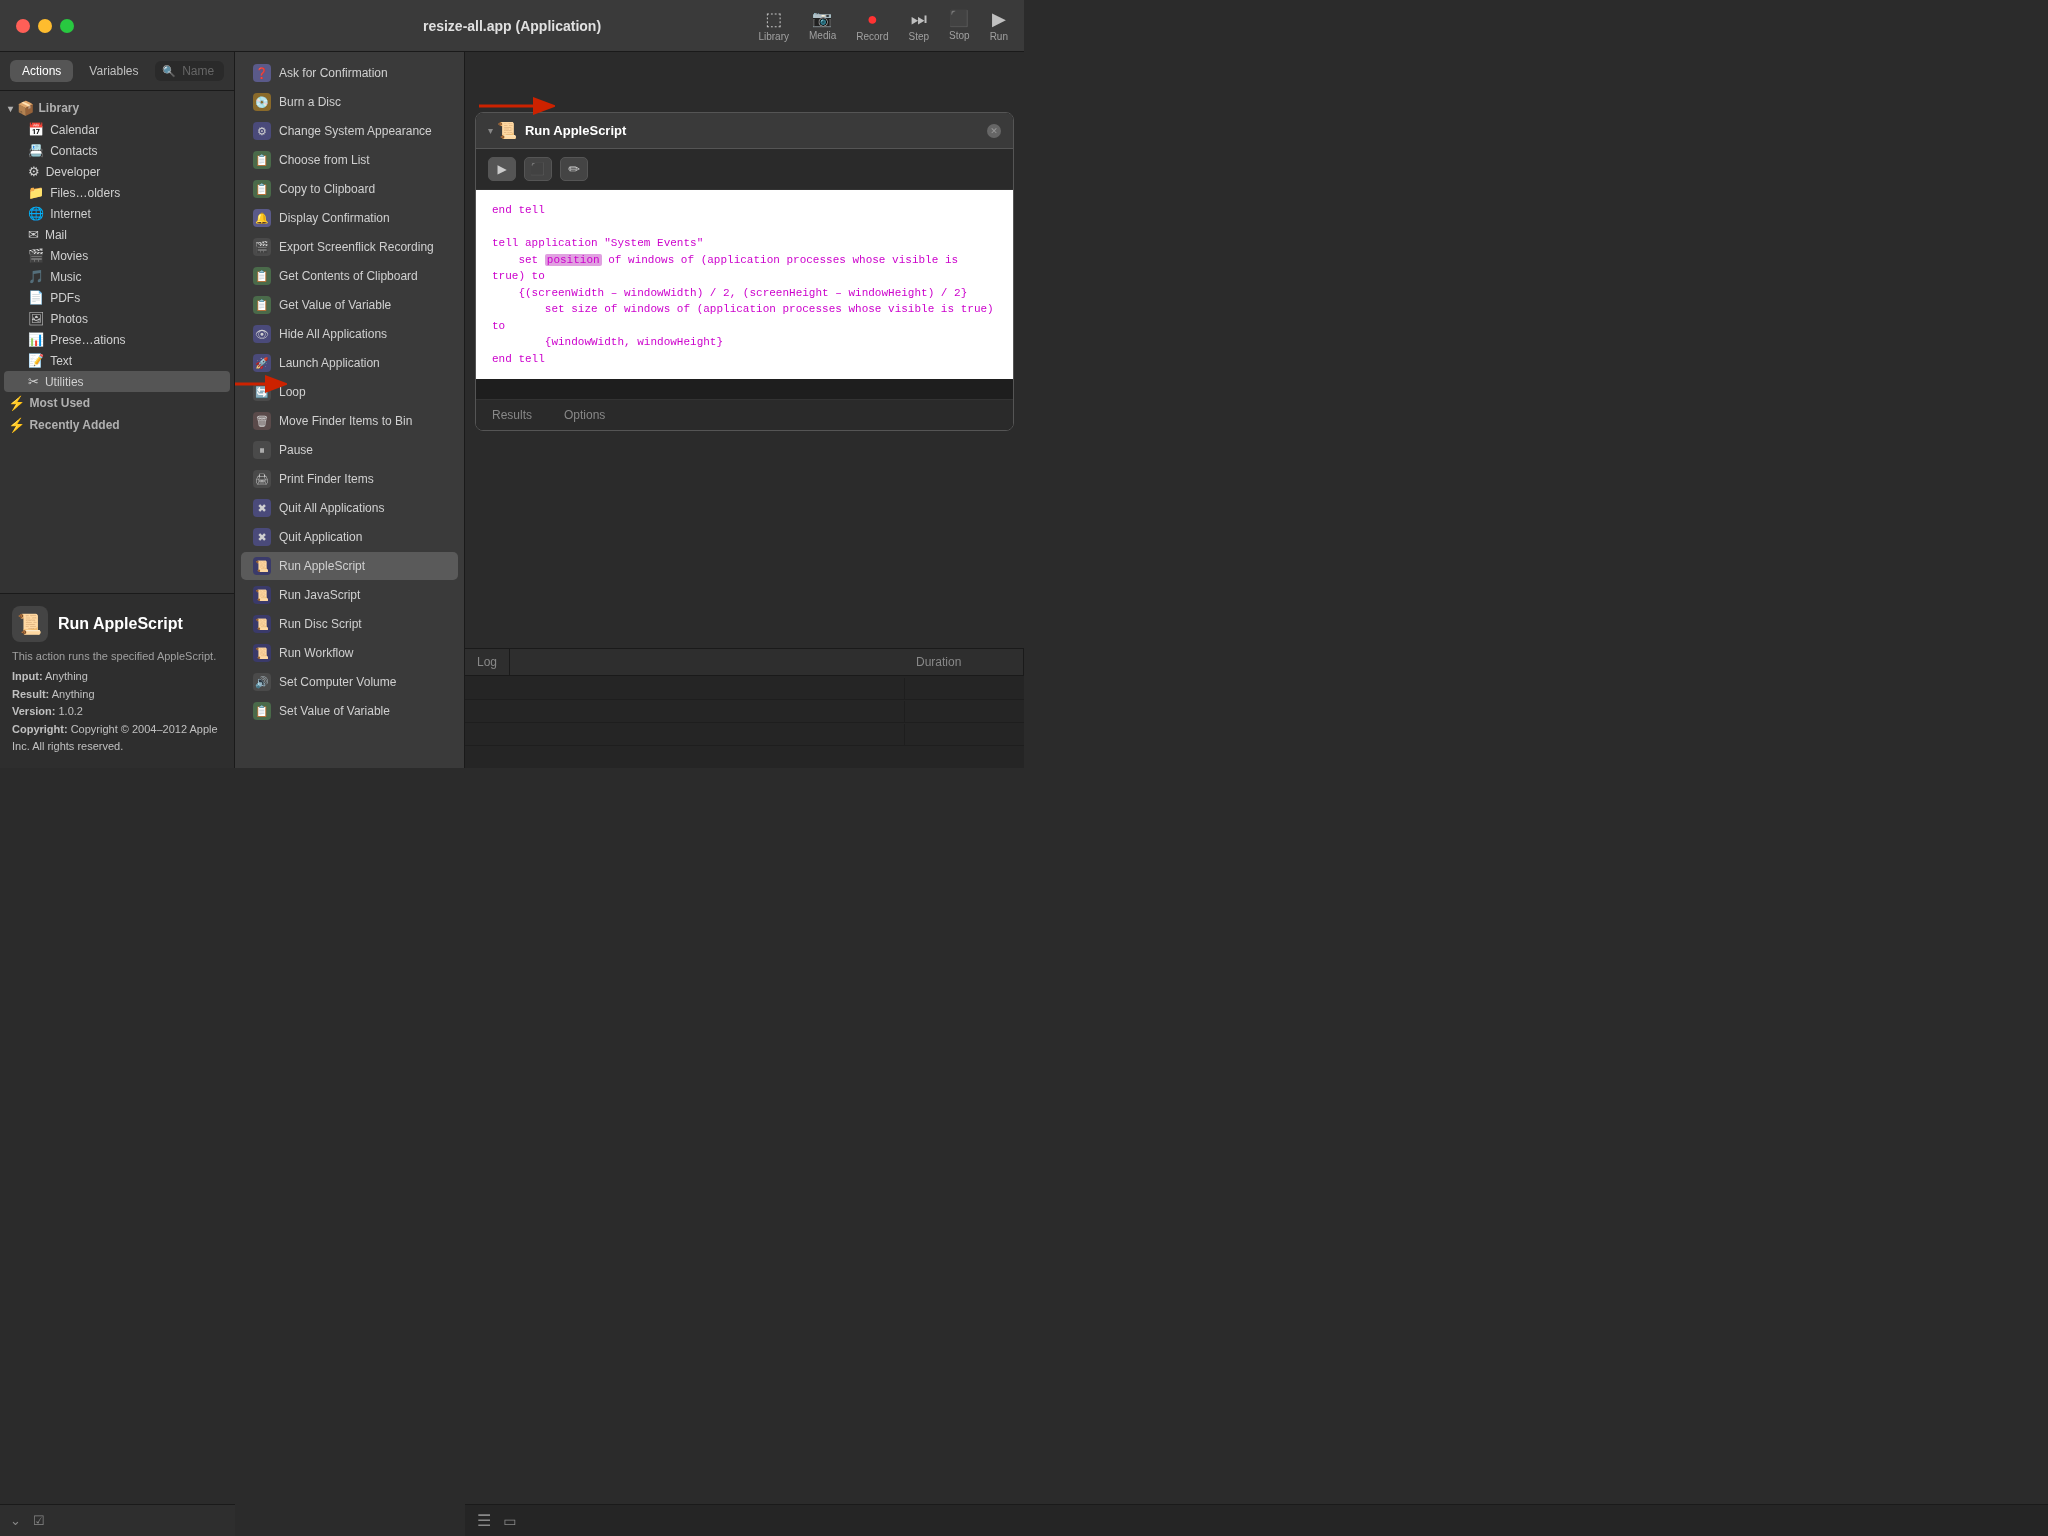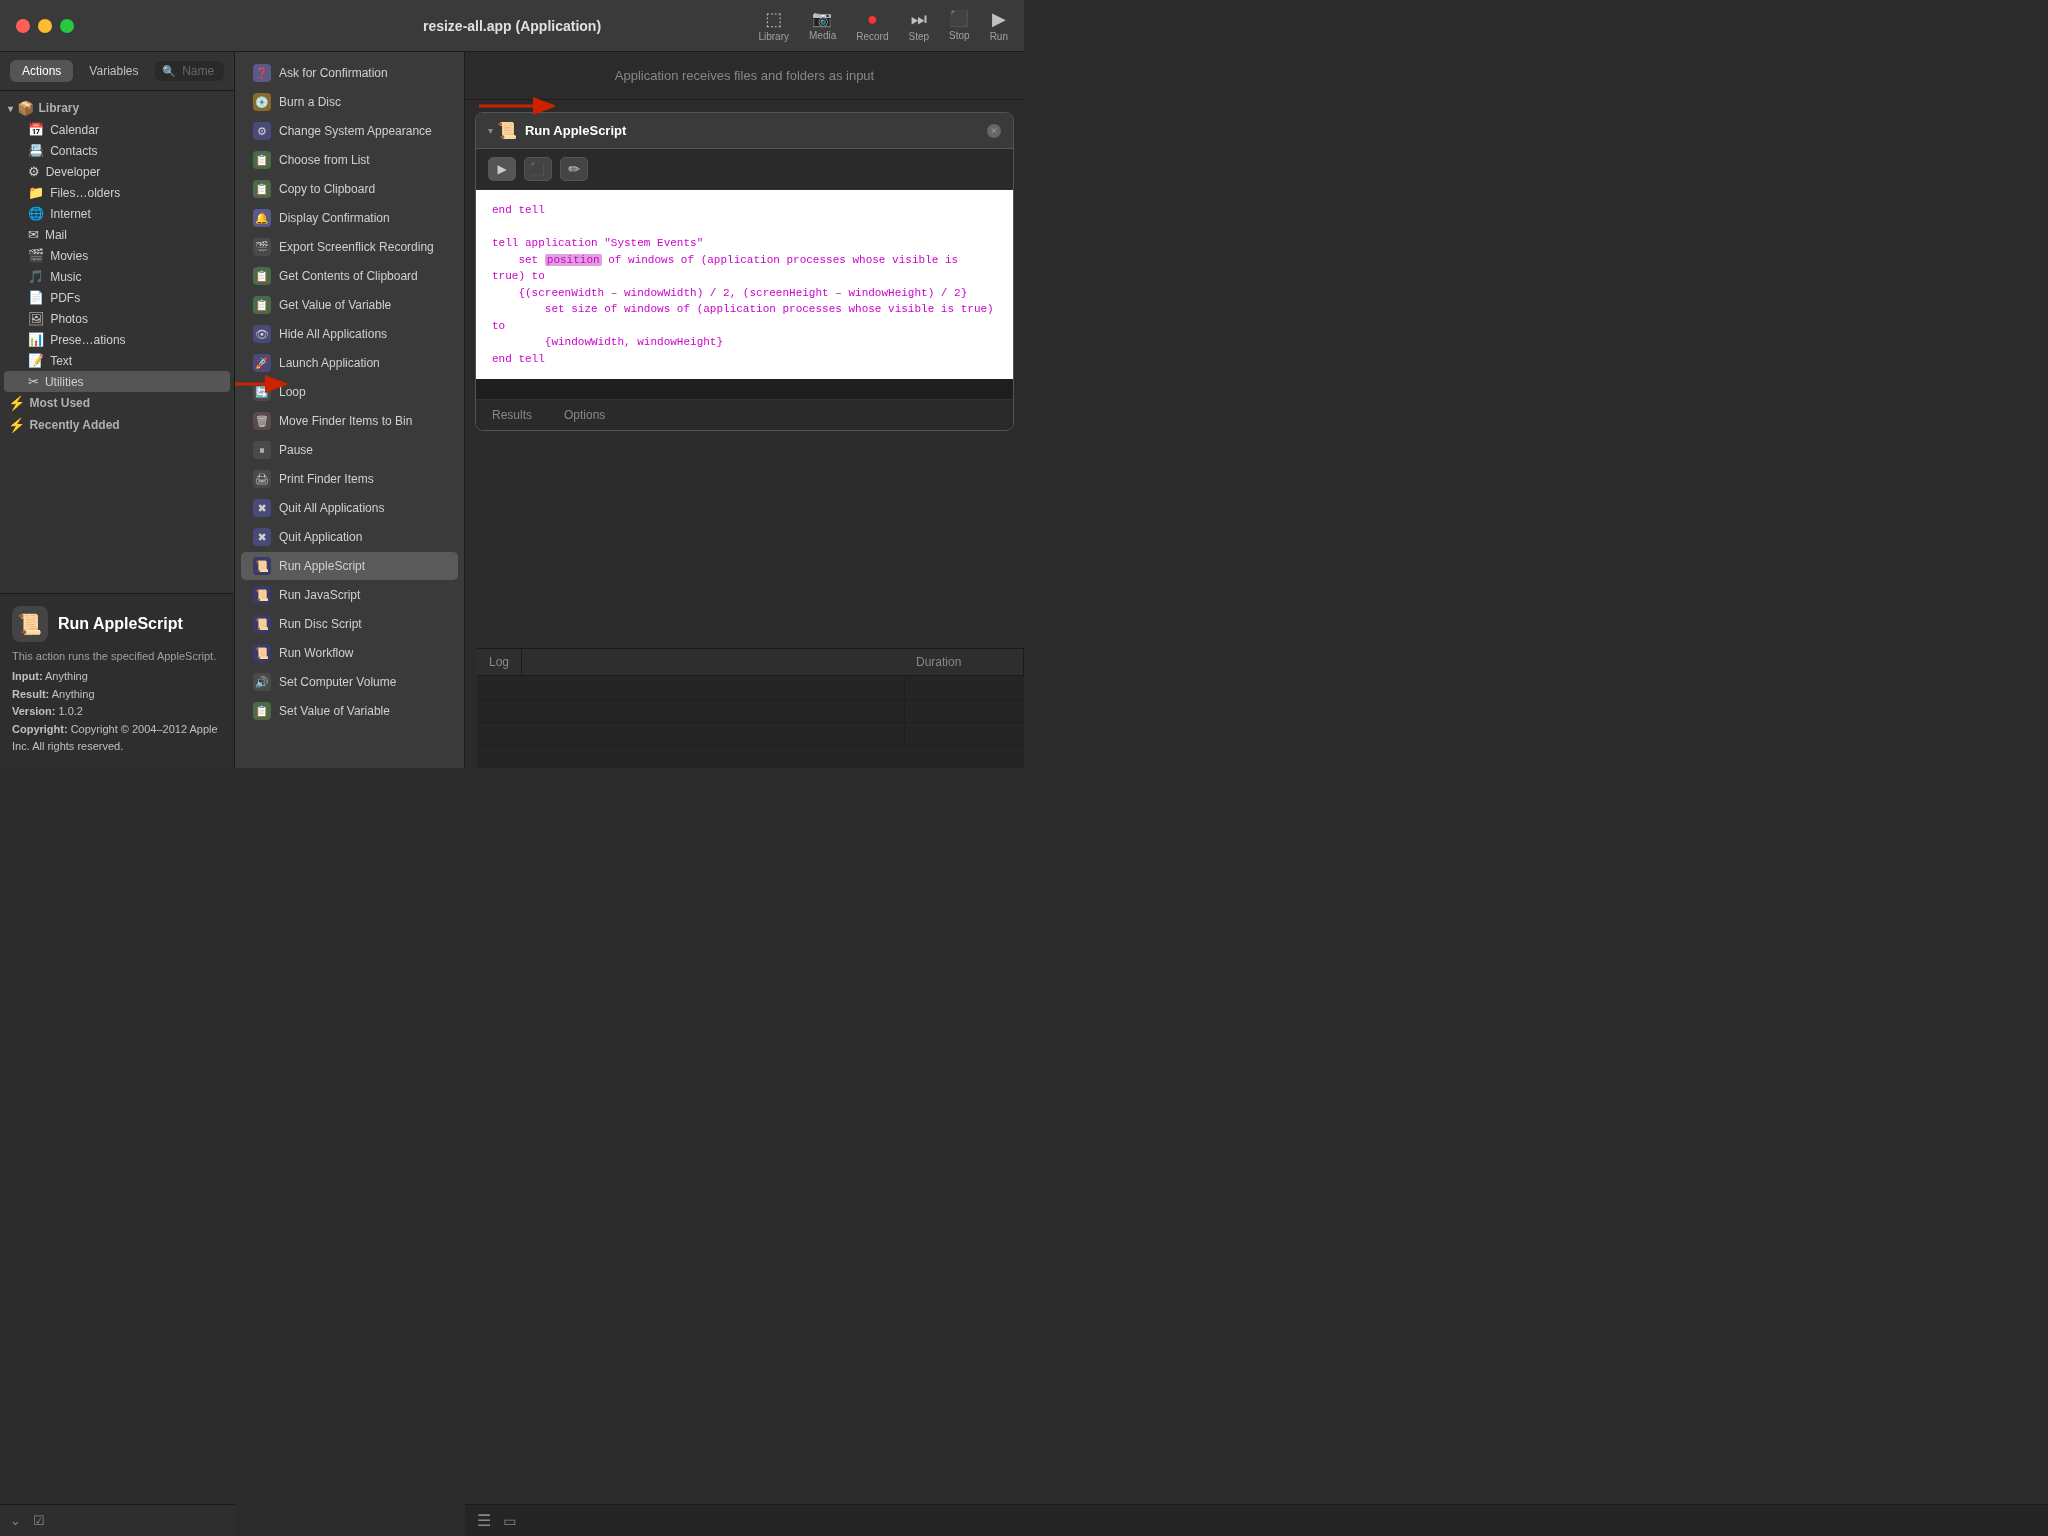--- a/index.html
+++ b/index.html
@@ -319,21 +319,21 @@
       padding: 8px 16px;
       font-size: 12px;
       color: #888;
       cursor: pointer;
     }
 
     
     .log-area {
       position: absolute;
       bottom: 0;
-      left: 12px;
+      left: 0;
       right: 0;
       height: 120px;
       background: #252525;
       border-top: 1px solid #1a1a1a;
     }
     .log-header {
       display: flex;
       background: #2e2e2e;
       border-bottom: 1px solid #1a1a1a;
     }
@@ -635,23 +635,20 @@
       <div class="action-icon" style="background:#4a4a4a;">🔊</div>
       <span>Set Computer Volume</span>
     </div>
     <div class="action-item">
       <div class="action-icon" style="background:#4a6a4a;">📋</div>
       <span>Set Value of Variable</span>
     </div>
   </div>
 
   <div class="workflow-area">
-    <div class="workflow-header">
-      <span>Application receives files and folders as input</span>
-    </div>
 
     <div style="position:absolute; top:40px; left:10px; z-index:20; pointer-events:none;">
       <svg width="80" height="28" viewBox="0 0 80 28">
         <defs>
             <marker id="ah2" markerWidth="8" markerHeight="8" refX="4" refY="3" orient="auto">
               <path d="M0,0 L0,6 L8,3 z" fill="#cc2200"></path>
             </marker>
           </defs>
         <line x1="4" y1="14" x2="70" y2="14" stroke="#cc2200" stroke-width="3" marker-end="url(#ah2)"></line>
       </svg>

